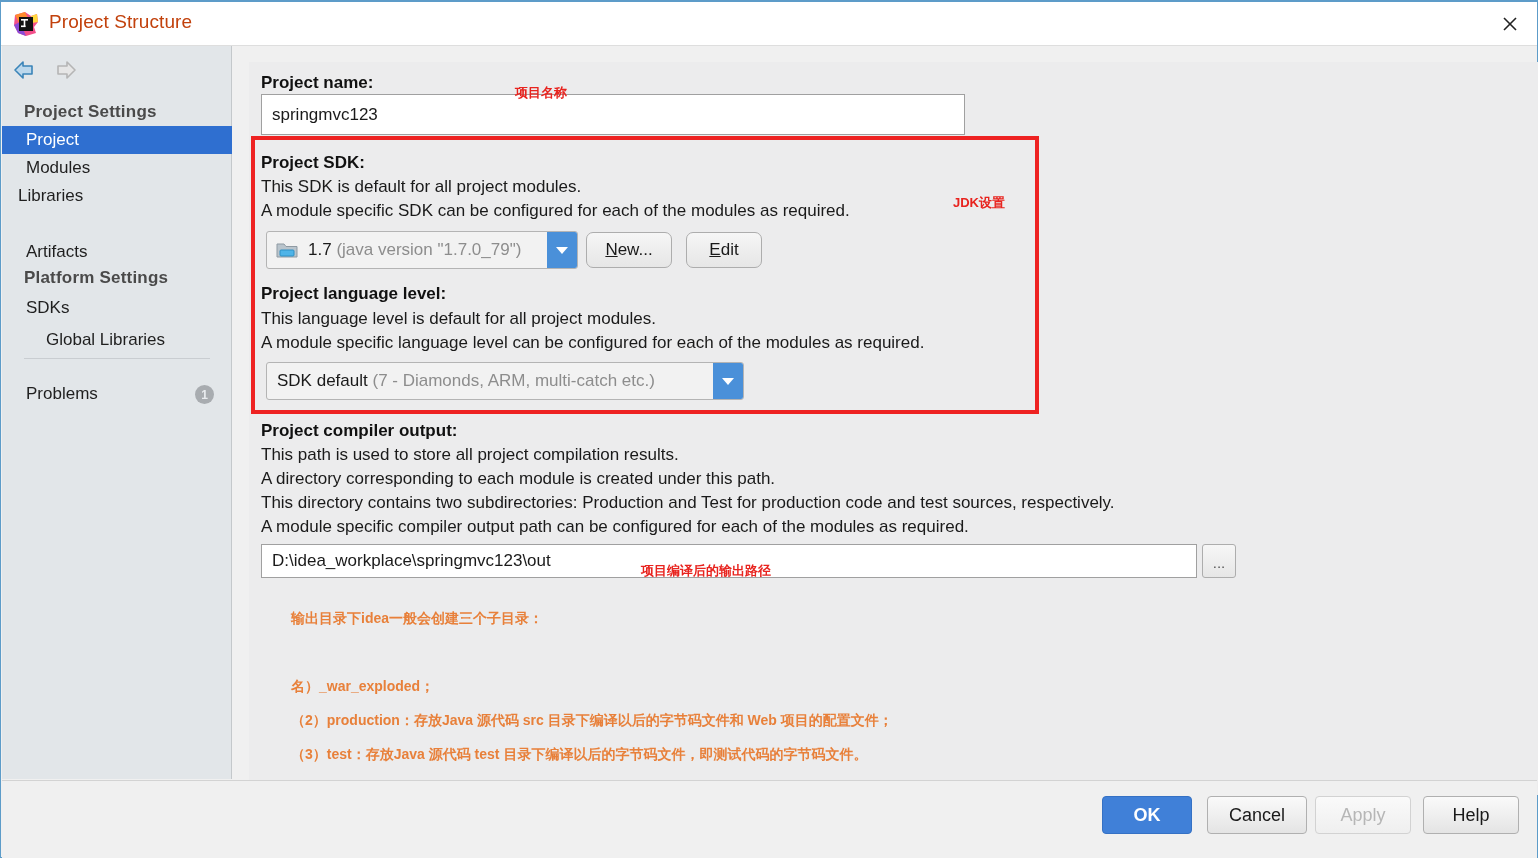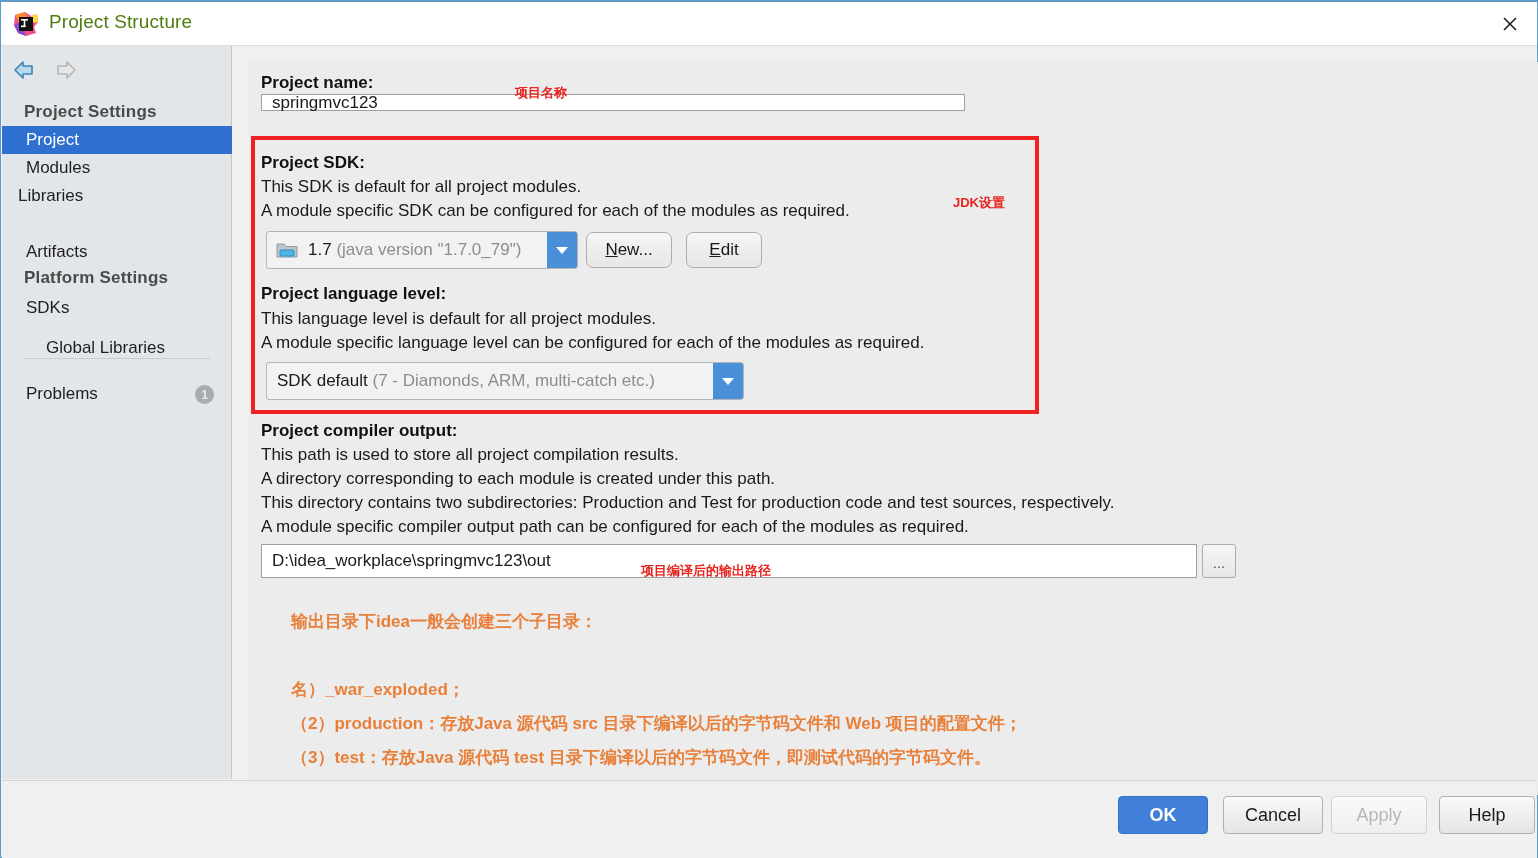--- a/index.html
+++ b/index.html
@@ -24,21 +24,21 @@
     width: 100%; height: 44px;
     background: #ffffff;
     border-bottom: 1px solid #dedede;
   }
   #app-icon {
     position: absolute; left: 12px; top: 9px;
     width: 26px; height: 26px;
   }
   #title-text {
     position: absolute; left: 48px; top: 9px;
-    font-size: 19px; color: #4d7c0f;
+    font-size: 19px; color: #c2410c;
     letter-spacing: .1px;
   }
   #close-btn {
     position: absolute; right: 0; top: 0;
     width: 54px; height: 43px;
     display: flex; align-items: center; justify-content: center;
     cursor: pointer;
   }
   #close-btn svg { display:block; }
 
@@ -189,40 +189,39 @@
   .ann-red {
     position: absolute;
     color: #e8241f;
     font-size: 13px;
     font-weight: bold;
     white-space: nowrap;
   }
   .ann-orange {
     position: absolute;
     color: #e8803a;
-    font-size: 17px;
+    font-size: 14px;
     font-weight: bold;
     white-space: nowrap;
   }
 
   
   #footer {
     position: absolute; left: 1px; top: 778px;
     width: 1535px; height: 78px;
     background: #f0f0f0;
     border-top: 1px solid #d3d3d3;
   }
   .fbtn {
     position: absolute; top: 15px;
     height: 38px;
     border-radius: 4px;
     font-size: 18px;
     display: flex; align-items: center; justify-content: center;
     cursor: pointer;
-    margin-left: 16px;
   }
   #btn-ok {
     background: #4080d8;
     border: 1px solid #3571c4;
     color: #ffffff;
     font-weight: bold;
   }
   #btn-cancel, #btn-help {
     background: linear-gradient(to bottom, #fafafa 0%, #e4e4e4 100%);
     border: 1px solid #b0b0b0;
@@ -280,34 +279,34 @@
     <div class="group-header" style="top:56px;">Project Settings</div>
 
     <div class="side-item selected" style="top:80px;">Project</div>
     <div class="side-item" style="top:108px;">Modules</div>
     <div class="side-item" style="top:136px;padding-left:16px;">Libraries</div>
     <div class="side-item" style="top:192px;">Artifacts</div>
 
     <div class="group-header" style="top:222px;text-align:center;">Platform Settings</div>
 
     <div class="side-item" style="top:248px;">SDKs</div>
-    <div class="side-item" style="top:288px;padding-left:44px;">Global Libraries</div>
+    <div class="side-item" style="top:280px;padding-left:44px;">Global Libraries</div>
 
     <div id="side-divider"></div>
 
     <div class="side-item" style="top:334px;">
       <span>Problems</span>
       <span id="problems-badge">1</span>
     </div>
   </div>
 
   <div id="main">
 
     <div class="lbl-bold" style="left:12px; top:11px;">Project name:</div>
-    <div class="textfield" style="left:12px; top:32px; width:704px; height:17px;">
+    <div class="textfield" style="left:12px; top:32px; width:704px; height:41px;">
       <span>springmvc123</span>
     </div>
 
     <div id="red-box" style="left:2px; top:74px; width:788px; height:278px;"></div>
 
     <div class="lbl-bold" style="left:12px; top:91px;">Project SDK:</div>
     <div class="lbl-desc" style="left:12px; top:115px;">This SDK is default for all project modules.</div>
     <div class="lbl-desc" style="left:12px; top:139px;">A module specific SDK can be configured for each of the modules as required.</div>
 
     <div class="combo" style="left:17px; top:169px; width:312px; height:38px;">

